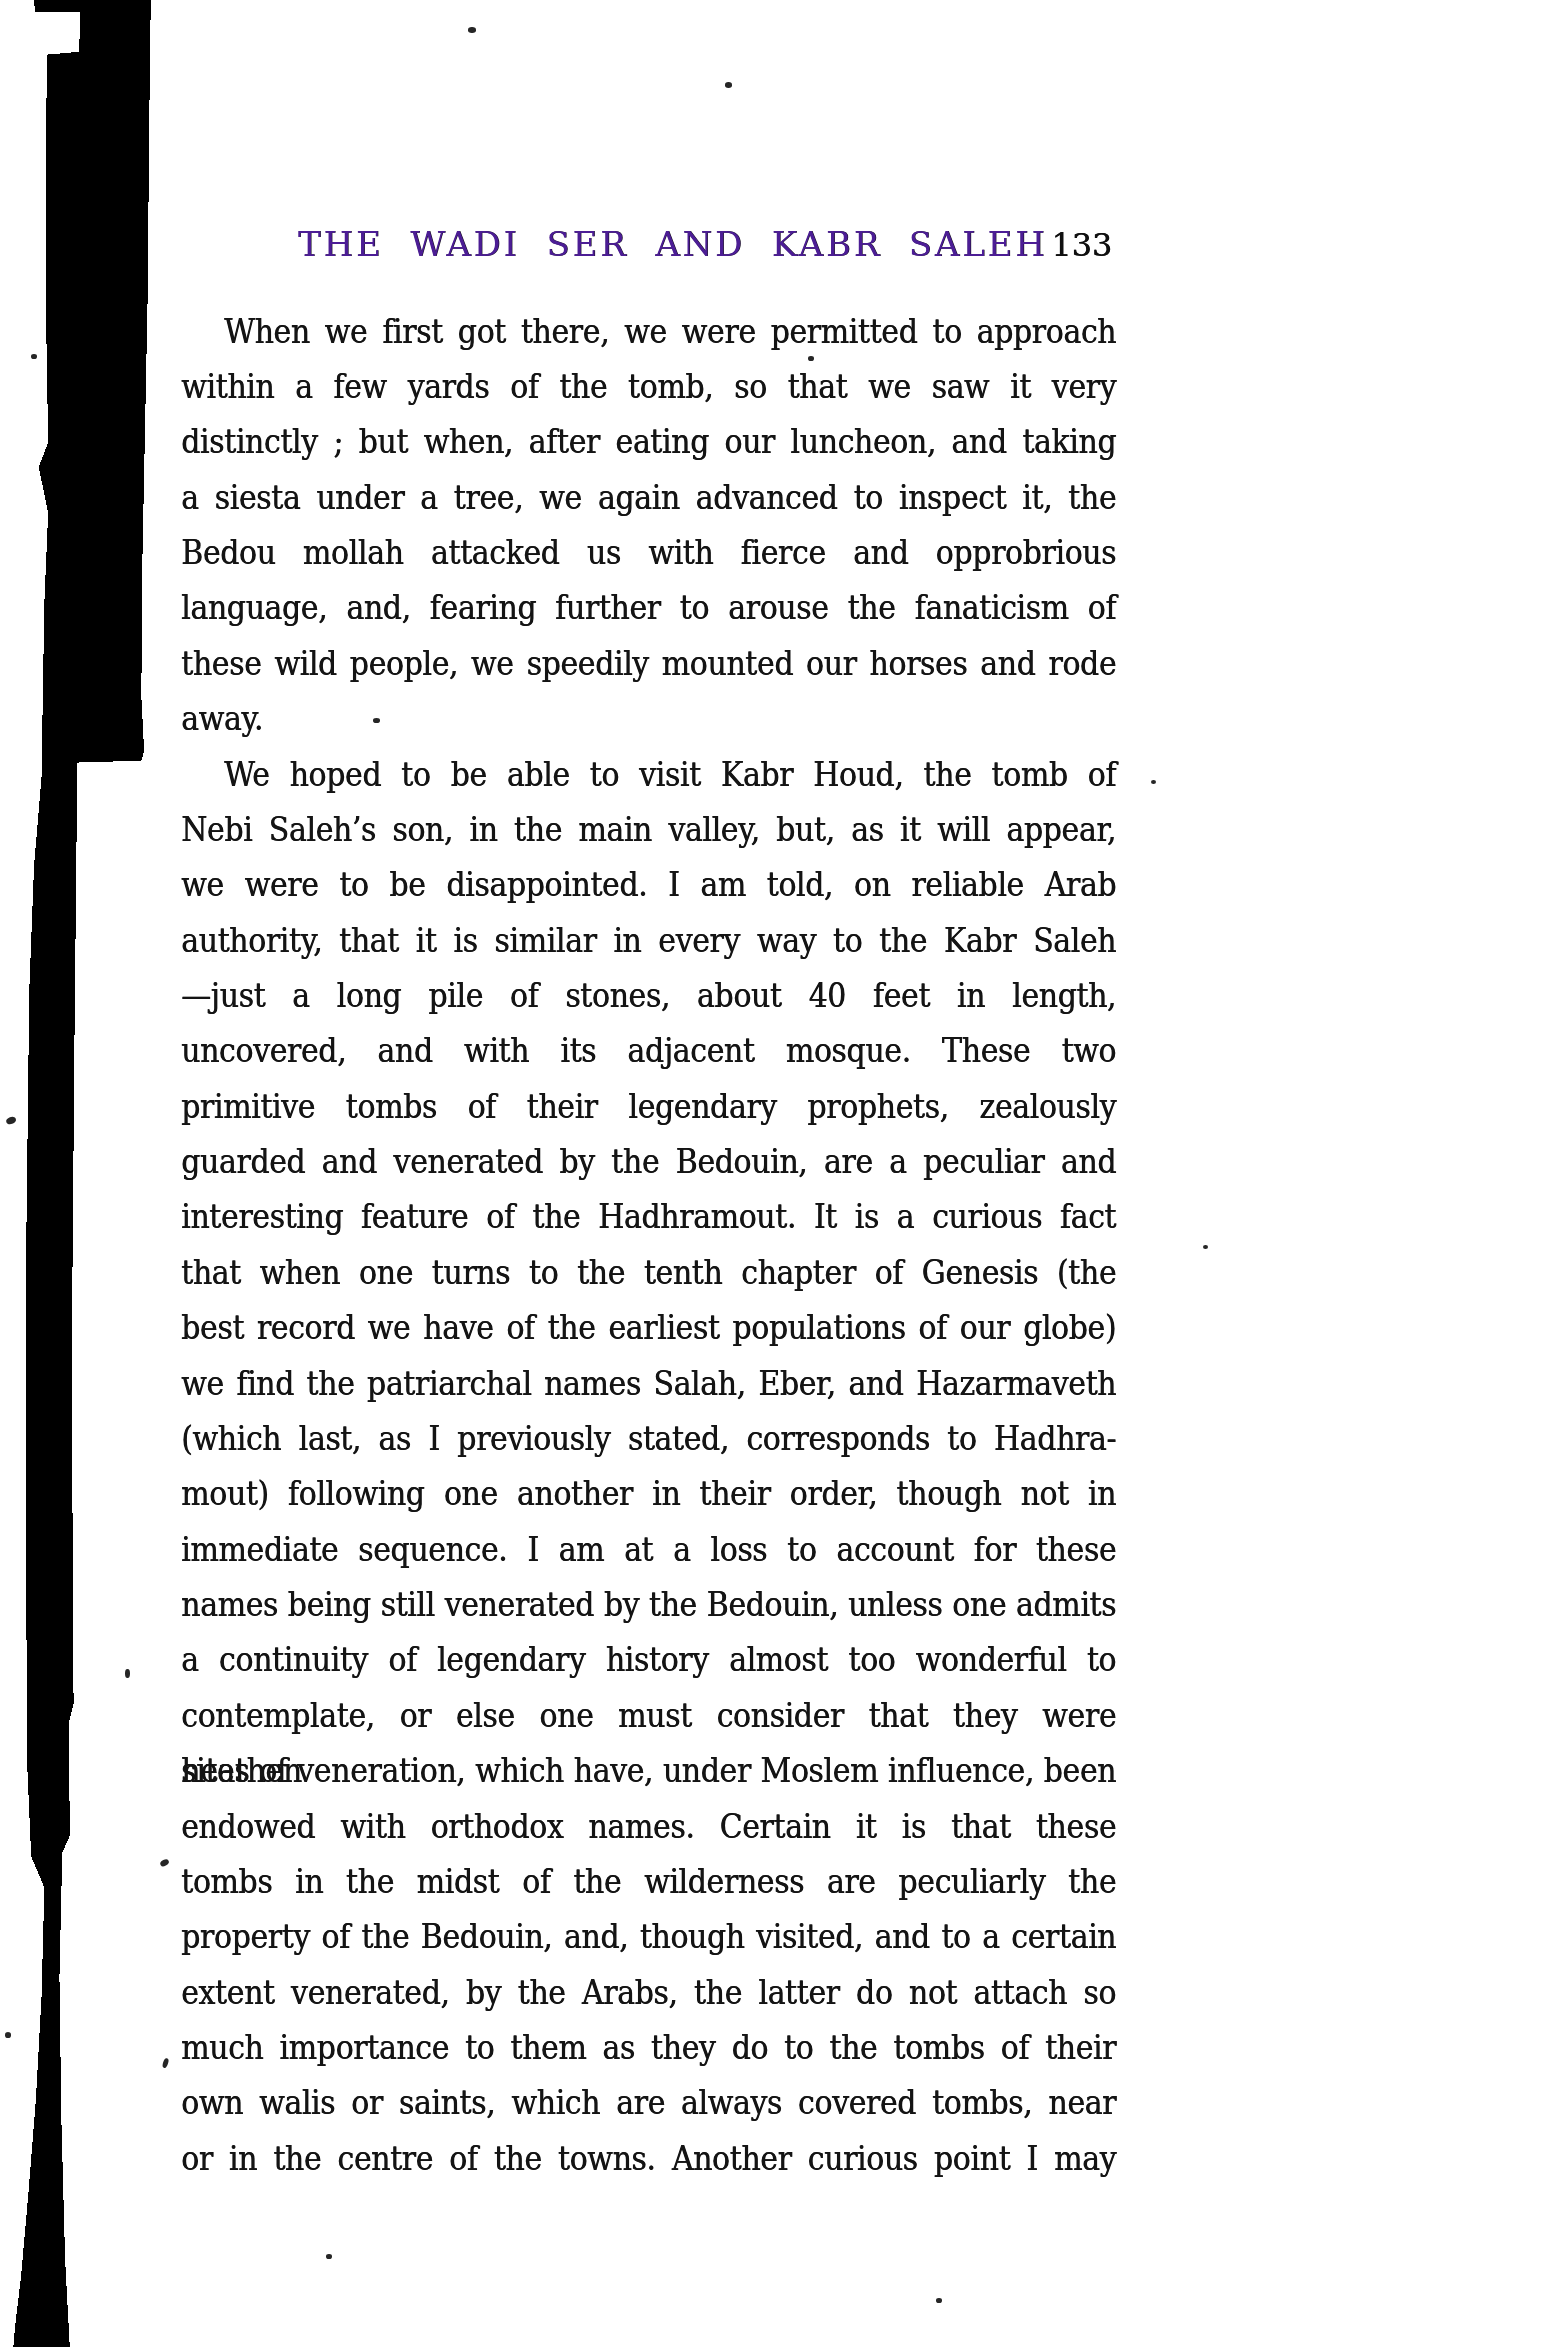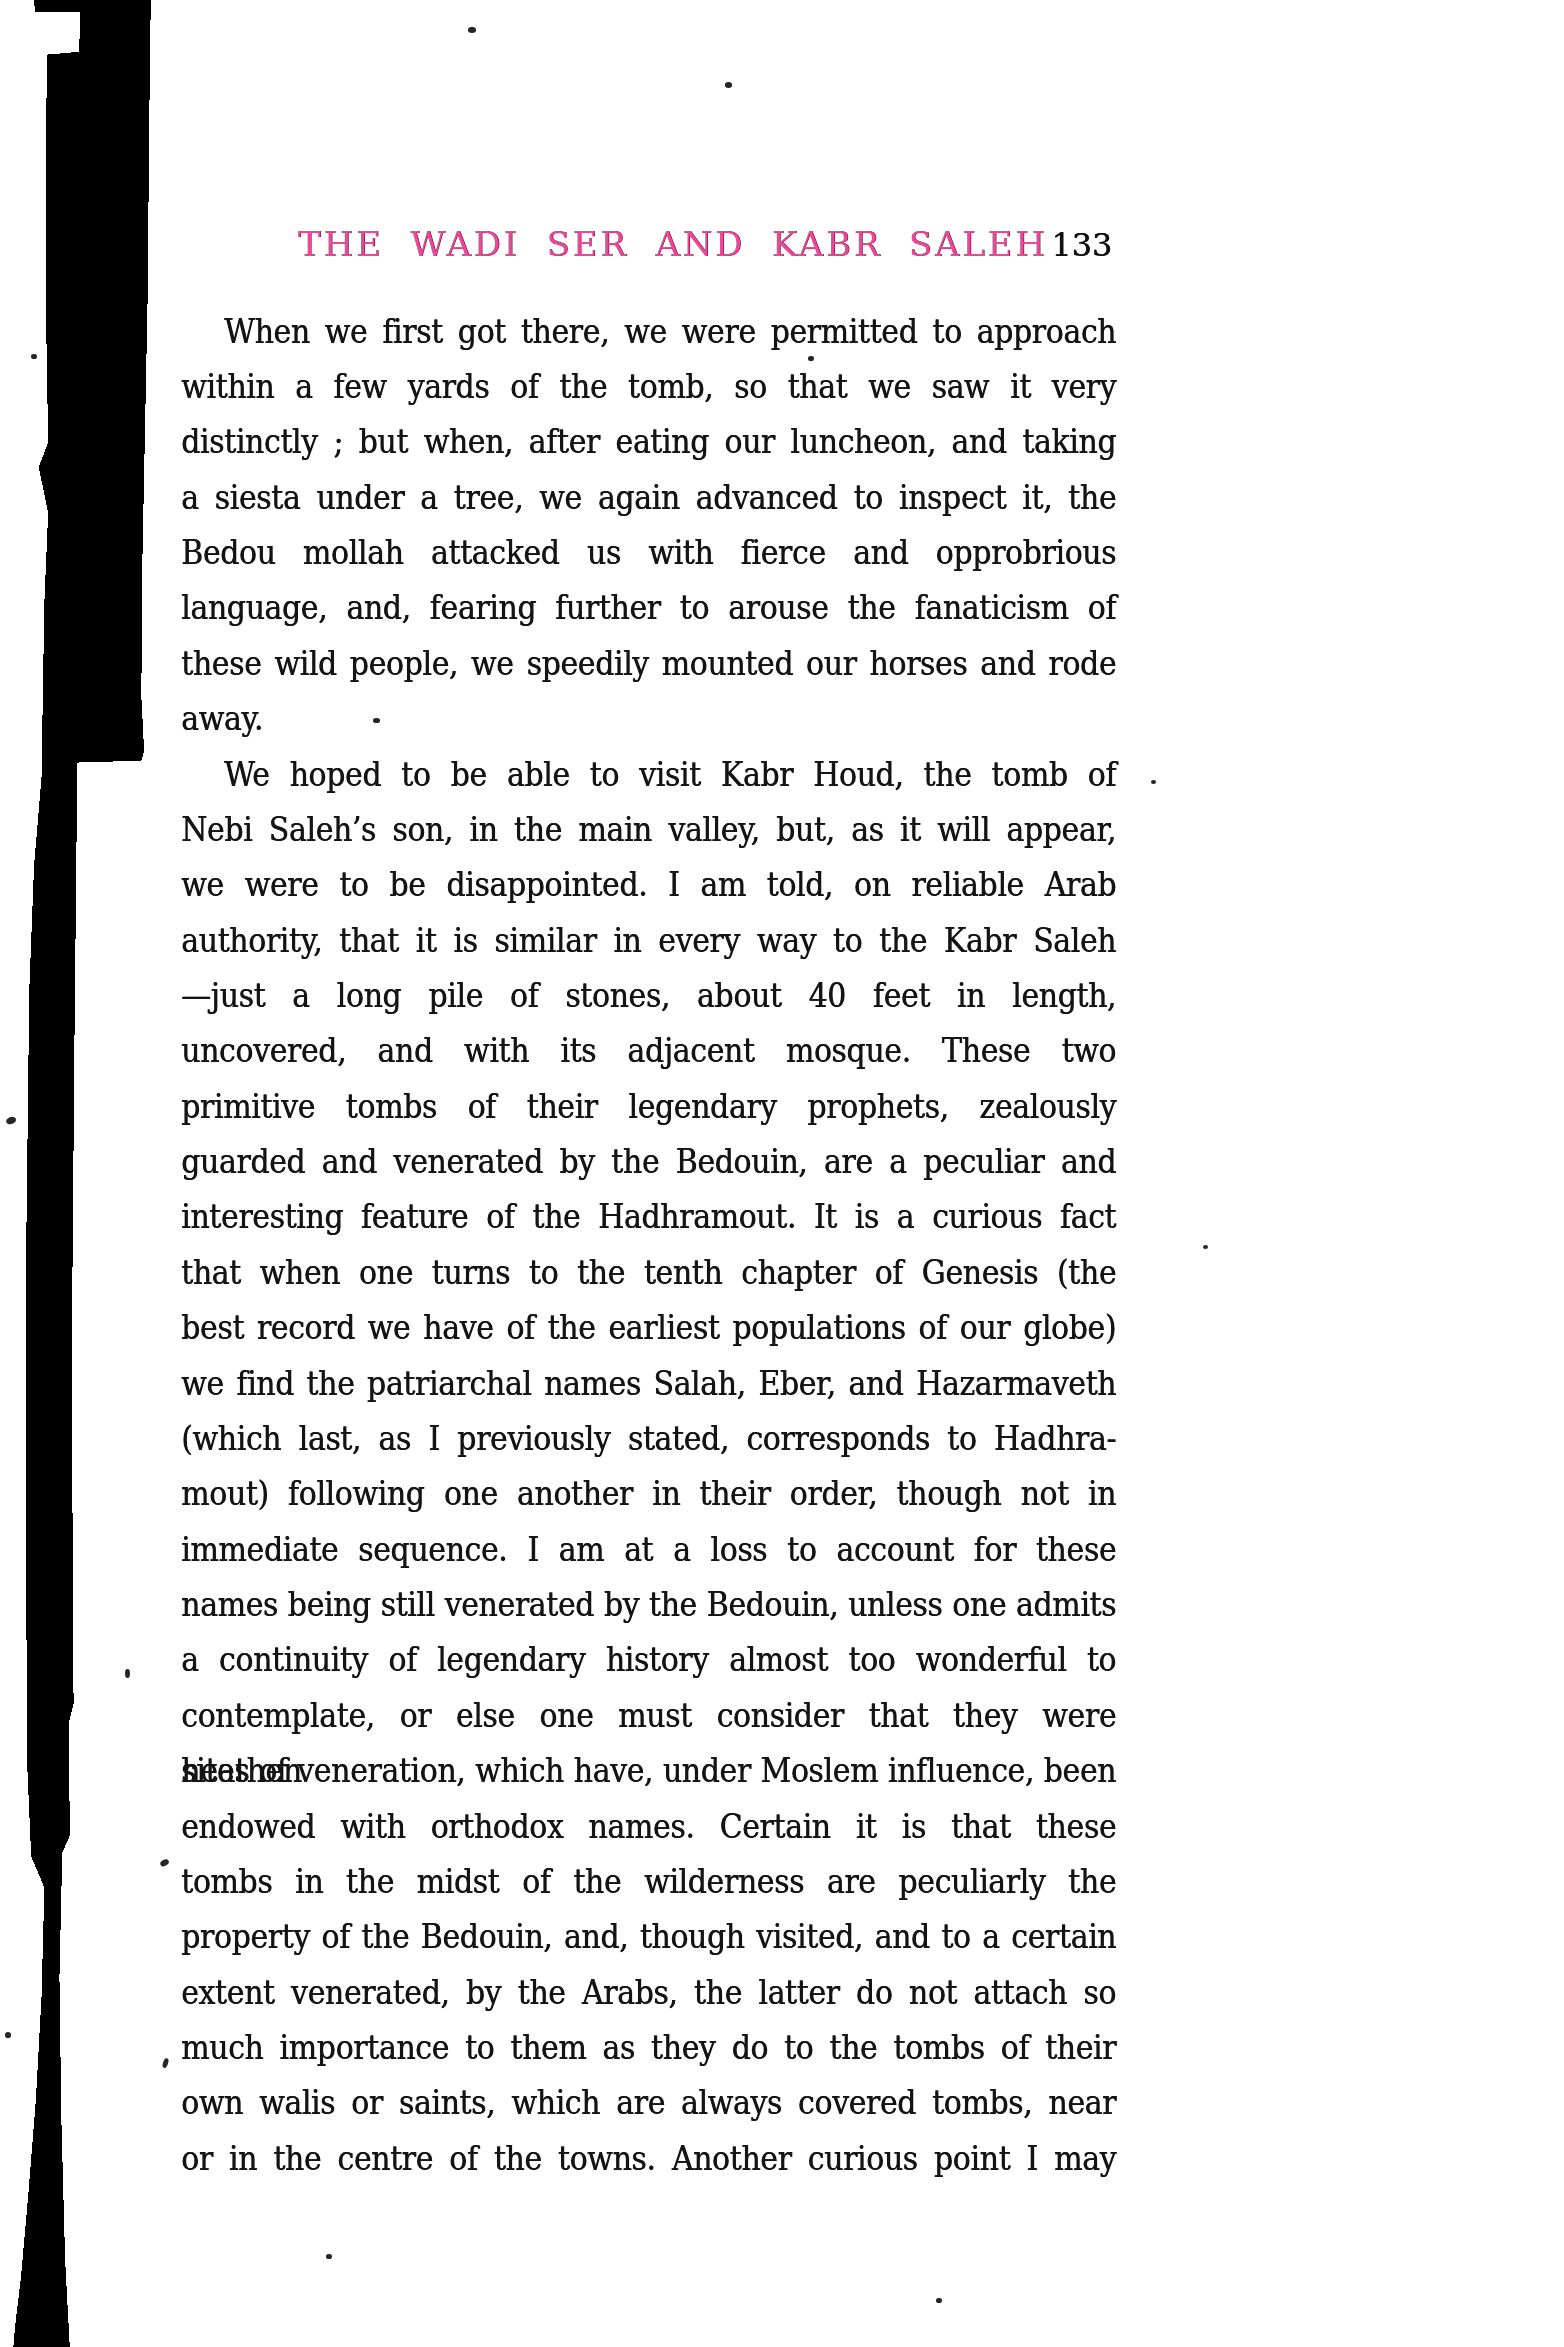--- a/index.html
+++ b/index.html
@@ -12,21 +12,21 @@
     color:#141414;
   }
   .page{position:absolute;inset:0;}
   
   .artifact-svg{position:absolute;left:0;top:0;width:1564px;height:2347px;pointer-events:none;}
   
   .running-header{position:absolute;left:181px;top:224px;width:935px;height:47px;}
   .header-title{
     position:absolute;left:117px;top:0;
     font-size:34px;letter-spacing:2.8px;word-spacing:13px;
-    white-space:nowrap;color:#ec4899;
+    white-space:nowrap;color:#4c1d95;
     text-shadow:0.5px 0 #101010;
   }
   .header-page-number{
     position:absolute;right:3.8px;top:1.9px;
     font-size:32px;color:#101010;
     text-shadow:0.5px 0 #101010;
   }
   
   .body-text{
     position:absolute;left:181px;top:303px;width:935px;

